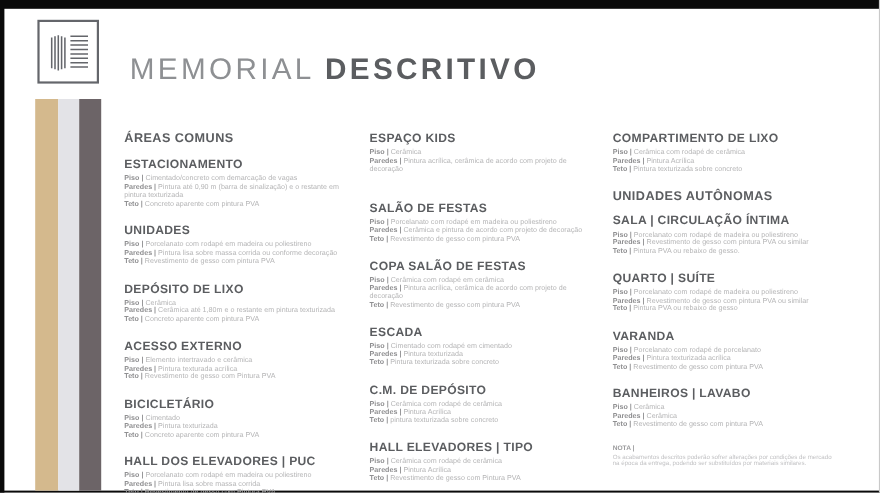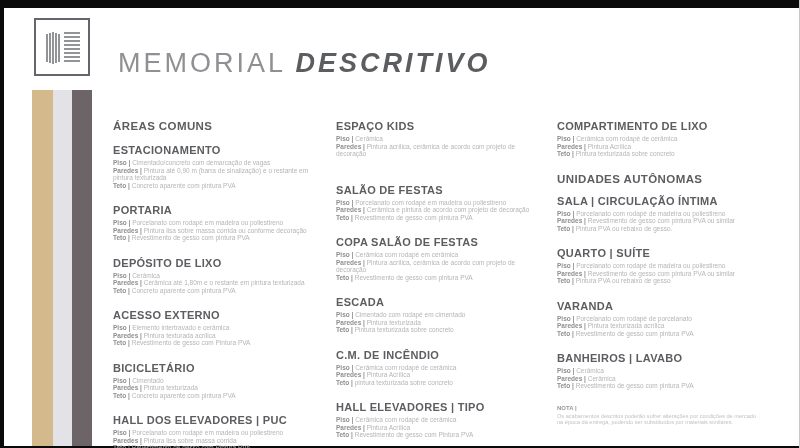--- a/index.html
+++ b/index.html
@@ -15,21 +15,21 @@
   .frame-bottom{position:absolute;bottom:0;left:0;width:800px;height:2px;background:#0a0a0a;}
   .frame-right{position:absolute;top:0;right:0;width:1px;height:448px;background:#c9c9c9;}
 
   
   .logo{position:absolute;left:34px;top:18px;width:56px;height:58px;border:2px solid #64666b;box-sizing:border-box;background:#fff;}
   .logo svg{display:block;width:100%;height:100%;}
   .page-title{
     position:absolute;left:118px;top:30px;
     font-size:27px;letter-spacing:3px;color:#8e9093;font-weight:400;white-space:nowrap;
   }
-  .page-title .t-bold{color:#5b5d60;font-weight:700;font-style:italic;}
+  .page-title .t-bold{color:#5b5d60;font-weight:700;}
 
   
   .bars{position:absolute;left:32px;top:90px;bottom:2px;display:flex;}
   .bar{height:100%;}
   .bar1{width:21px;}
   .bar2{width:19px;}
   .bar3{width:20px;}
 
   
   .columns{
@@ -98,21 +98,21 @@
 <main class="columns">
     <div class="col col-1">
       <h2 class="group-heading">ÁREAS COMUNS</h2>
       <section class="section">
         <h3 class="section-title">ESTACIONAMENTO</h3>
         <div class="spec"><span class="spec-label">Piso |</span><span class="spec-text"> Cimentado/concreto com demarcação de vagas</span></div>
         <div class="spec"><span class="spec-label">Paredes |</span><span class="spec-text"> Pintura até 0,90 m (barra de sinalização) e o restante em pintura texturizada</span></div>
         <div class="spec"><span class="spec-label">Teto |</span><span class="spec-text"> Concreto aparente com pintura PVA</span></div>
       </section>
       <section class="section">
-        <h3 class="section-title">PORTARIA</h3>
+        <h3 class="section-title">UNIDADES</h3>
         <div class="spec"><span class="spec-label">Piso |</span><span class="spec-text"> Porcelanato com rodapé em madeira ou poliestireno</span></div>
         <div class="spec"><span class="spec-label">Paredes |</span><span class="spec-text"> Pintura lisa sobre massa corrida ou conforme decoração</span></div>
         <div class="spec"><span class="spec-label">Teto |</span><span class="spec-text"> Revestimento de gesso com pintura PVA</span></div>
       </section>
       <section class="section">
         <h3 class="section-title">DEPÓSITO DE LIXO</h3>
         <div class="spec"><span class="spec-label">Piso |</span><span class="spec-text"> Cerâmica</span></div>
         <div class="spec"><span class="spec-label">Paredes |</span><span class="spec-text"> Cerâmica até 1,80m e o restante em pintura texturizada</span></div>
         <div class="spec"><span class="spec-label">Teto |</span><span class="spec-text"> Concreto aparente com pintura PVA</span></div>
       </section>
@@ -153,21 +153,21 @@
         <div class="spec"><span class="spec-label">Paredes |</span><span class="spec-text"> Pintura acrílica, cerâmica de acordo com projeto de decoração</span></div>
         <div class="spec"><span class="spec-label">Teto |</span><span class="spec-text"> Revestimento de gesso com pintura PVA</span></div>
       </section>
       <section class="section">
         <h3 class="section-title">ESCADA</h3>
         <div class="spec"><span class="spec-label">Piso |</span><span class="spec-text"> Cimentado com rodapé em cimentado</span></div>
         <div class="spec"><span class="spec-label">Paredes |</span><span class="spec-text"> Pintura texturizada</span></div>
         <div class="spec"><span class="spec-label">Teto |</span><span class="spec-text"> Pintura texturizada sobre concreto</span></div>
       </section>
       <section class="section">
-        <h3 class="section-title">C.M. DE INCÊNDIO</h3>
+        <h3 class="section-title">C.M. DE DEPÓSITO</h3>
         <div class="spec"><span class="spec-label">Piso |</span><span class="spec-text"> Cerâmica com rodapé de cerâmica</span></div>
         <div class="spec"><span class="spec-label">Paredes |</span><span class="spec-text"> Pintura Acrílica</span></div>
         <div class="spec"><span class="spec-label">Teto |</span><span class="spec-text"> pintura texturizada sobre concreto</span></div>
       </section>
       <section class="section">
         <h3 class="section-title">HALL ELEVADORES | TIPO</h3>
         <div class="spec"><span class="spec-label">Piso |</span><span class="spec-text"> Cerâmica com rodapé de cerâmica</span></div>
         <div class="spec"><span class="spec-label">Paredes |</span><span class="spec-text"> Pintura Acrílica</span></div>
         <div class="spec"><span class="spec-label">Teto |</span><span class="spec-text"> Revestimento de gesso com Pintura PVA</span></div>
       </section>

